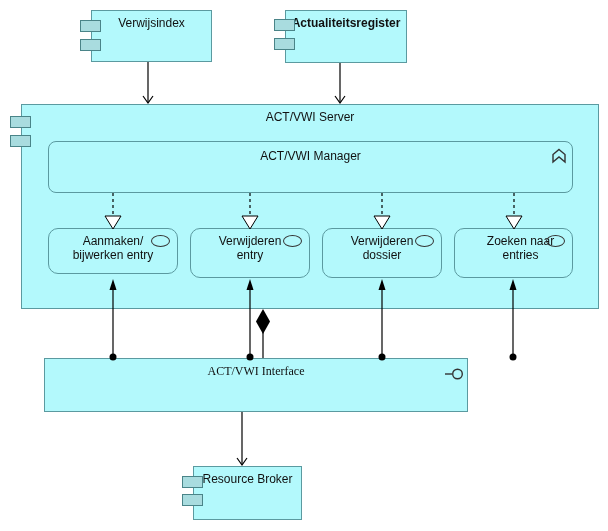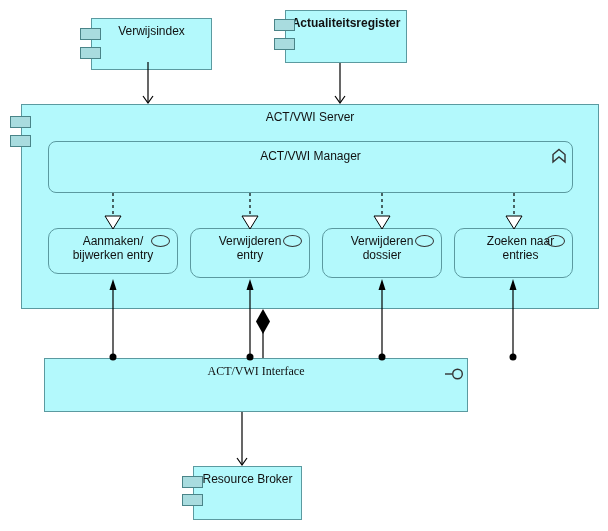--- a/index.html
+++ b/index.html
@@ -54,21 +54,21 @@
   .openhead { stroke: var(--connector, #000); stroke-width: 1.2; fill: none; }
   .hollow   { stroke: var(--connector, #000); stroke-width: 1; fill: #ffffff; }
   .solid    { fill: var(--connector, #000); }
   .glyph    { stroke: var(--icon-stroke, #333); stroke-width: 1.4; fill: none; }
 </style>
 </head>
 <body>
 
 <div class="canvas">
 
-  <div class="node" style="left:91px; top:10px; width:121px; height:52px;margin-top:8px;">
+  <div class="node" style="left:91px; top:10px; width:121px; height:52px;">
     <div class="comp-icon">
       <div class="bar" style="top:9px;"></div>
       <div class="bar" style="top:28px;"></div>
     </div>
     <div class="title">Verwijsindex</div>
   </div>
 
   <div class="node" style="left:285px; top:10px; width:122px; height:53px;font-weight:bold;">
     <div class="comp-icon">
       <div class="bar" style="top:8px;"></div>

